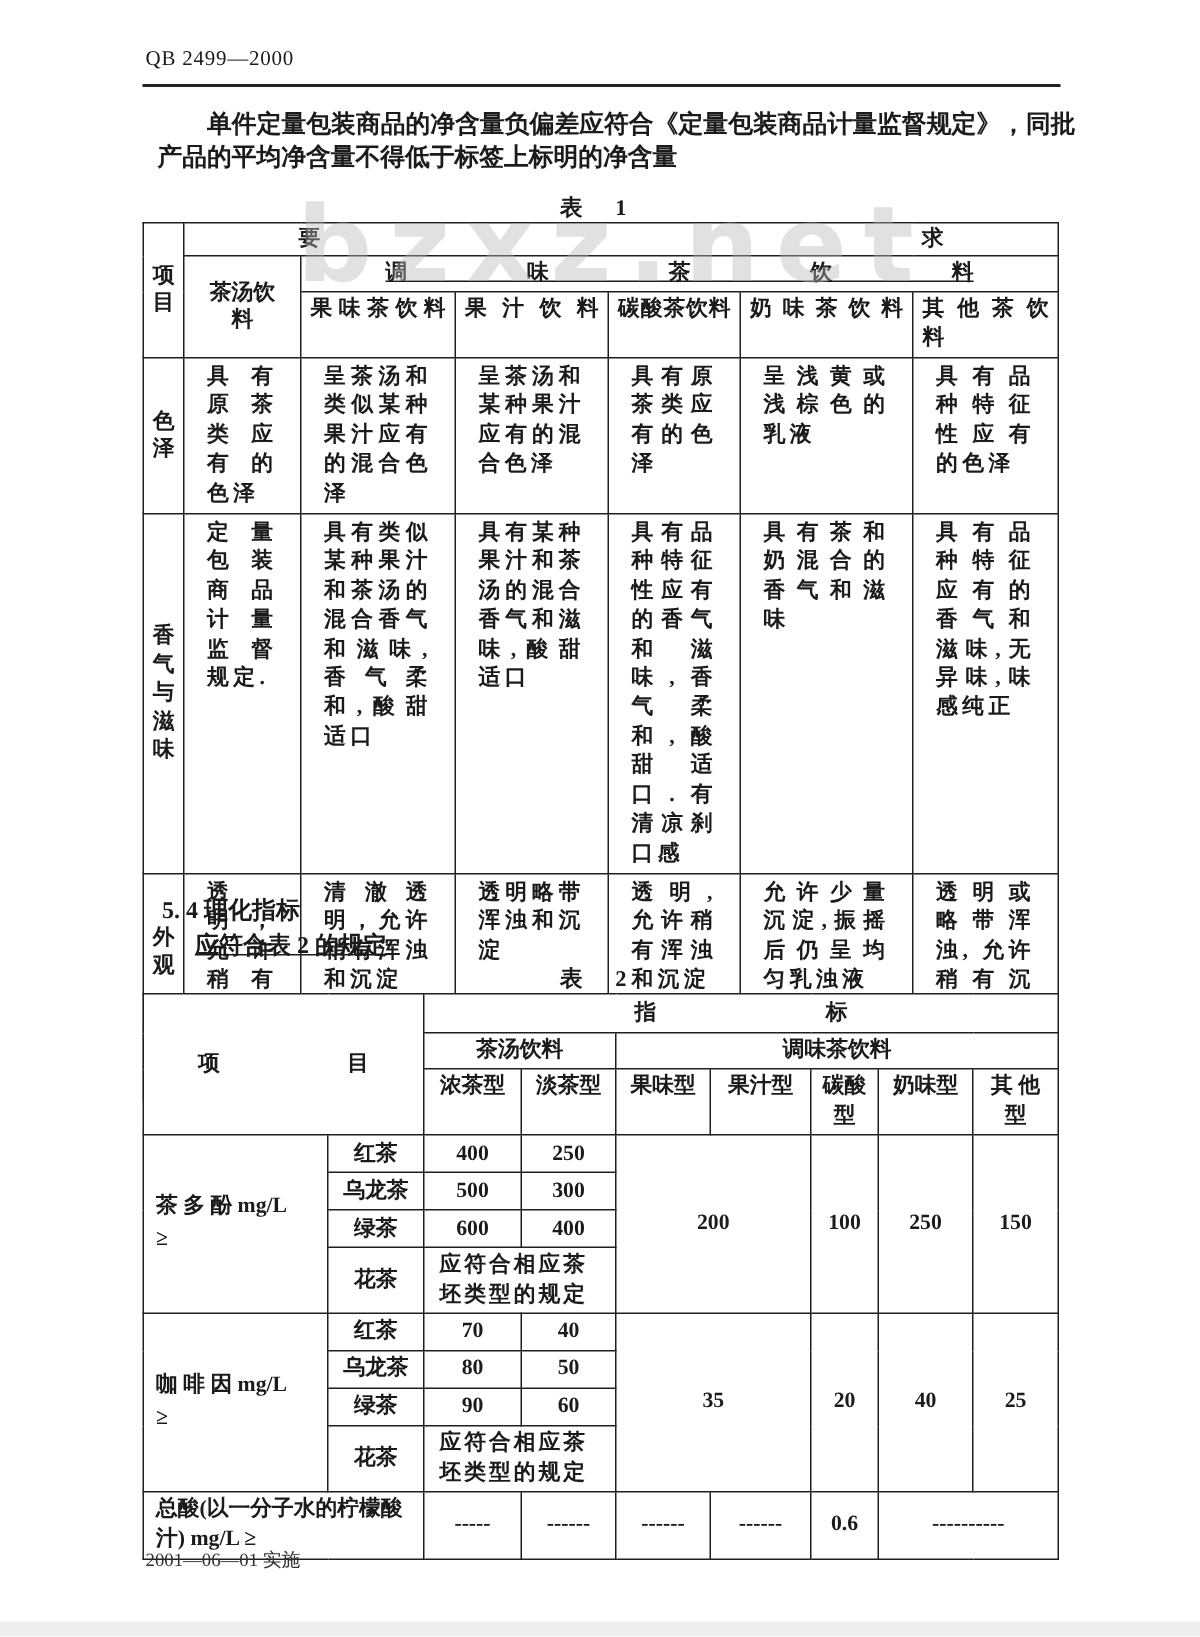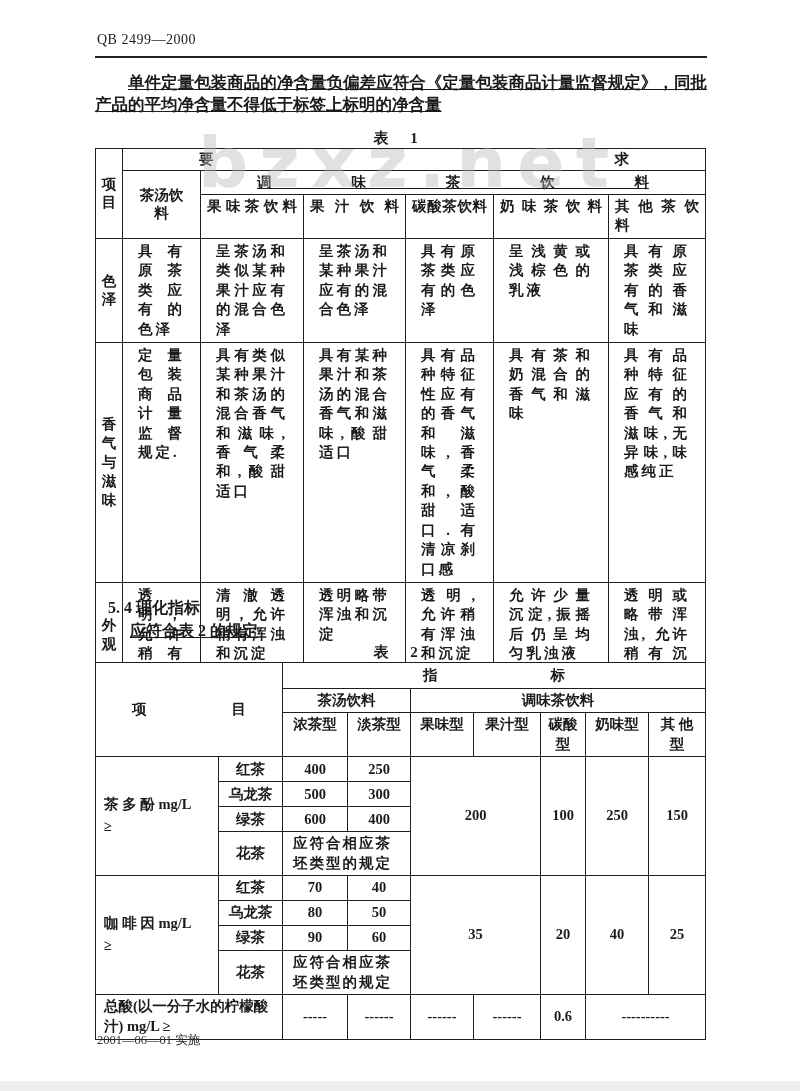--- a/index.html
+++ b/index.html
@@ -5,23 +5,23 @@
   * { box-sizing: border-box; }
   html,body { margin:0; padding:0; }
   body {
     width:800px; height:1091px; position:relative;
     background:#ffffff; color:#1b1b1b;
     font-family:"Liberation Serif", serif;
     overflow:hidden;
   }
   .docnum { position:absolute; left:97px; top:32px; font-size:14px; letter-spacing:.5px; }
   .rule   { position:absolute; left:95px; top:56px; width:612px; height:2px; background:#222; }
-  .intro  { position:absolute; left:95px; top:72px; width:612px;
+  .intro  { position:absolute; left:105px; top:72px; width:612px;
             font-size:16.5px; font-weight:bold; line-height:22px;
-            text-indent:2em; text-align:justify; margin:0;text-decoration:underline; }
+            text-indent:2em; text-align:justify; margin:0; }
   .caption { position:absolute; width:610px; left:95px; text-align:center;
              font-weight:bold; font-size:15px; letter-spacing:9px; }
   .cap1 { top:129px; }
   .cap2 { top:643px; }
   .watermark {
     position:absolute; left:198px; top:122px; z-index:6;
     font-family:"DejaVu Sans", sans-serif; font-weight:bold;
     font-size:70px; letter-spacing:11px; color:#b9b9b9; opacity:.42;
     pointer-events:none; user-select:none;
   }
@@ -93,21 +93,21 @@
 料</td>
   </tr>
   <tr style="height:84px">
     <td class="vlabel">色
 泽</td>
     <td class="jbody">具有原茶类应有的色泽</td>
     <td class="jbody">呈茶汤和类似某种果汁应有的混合色泽</td>
     <td class="jbody">呈茶汤和某种果汁应有的混合色泽</td>
     <td class="jbody">具有原茶类应有的色泽</td>
     <td class="jbody">呈浅黄或浅棕色的乳液</td>
-    <td class="jbody">具有原茶类应有的香气和滋味</td>
+    <td class="jbody">具有品种特征性应有的色泽</td>
   </tr>
   <tr style="height:124px">
     <td class="vlabel">香
 气
 与
 滋
 味</td>
     <td class="jbody">定量包装商品计量监督规定.</td>
     <td class="jbody">具有类似某种果汁和茶汤的混合香气和滋味,香气柔和,酸甜适口</td>
     <td class="jbody">具有某种果汁和茶汤的混合香气和滋味,酸甜适口</td>

